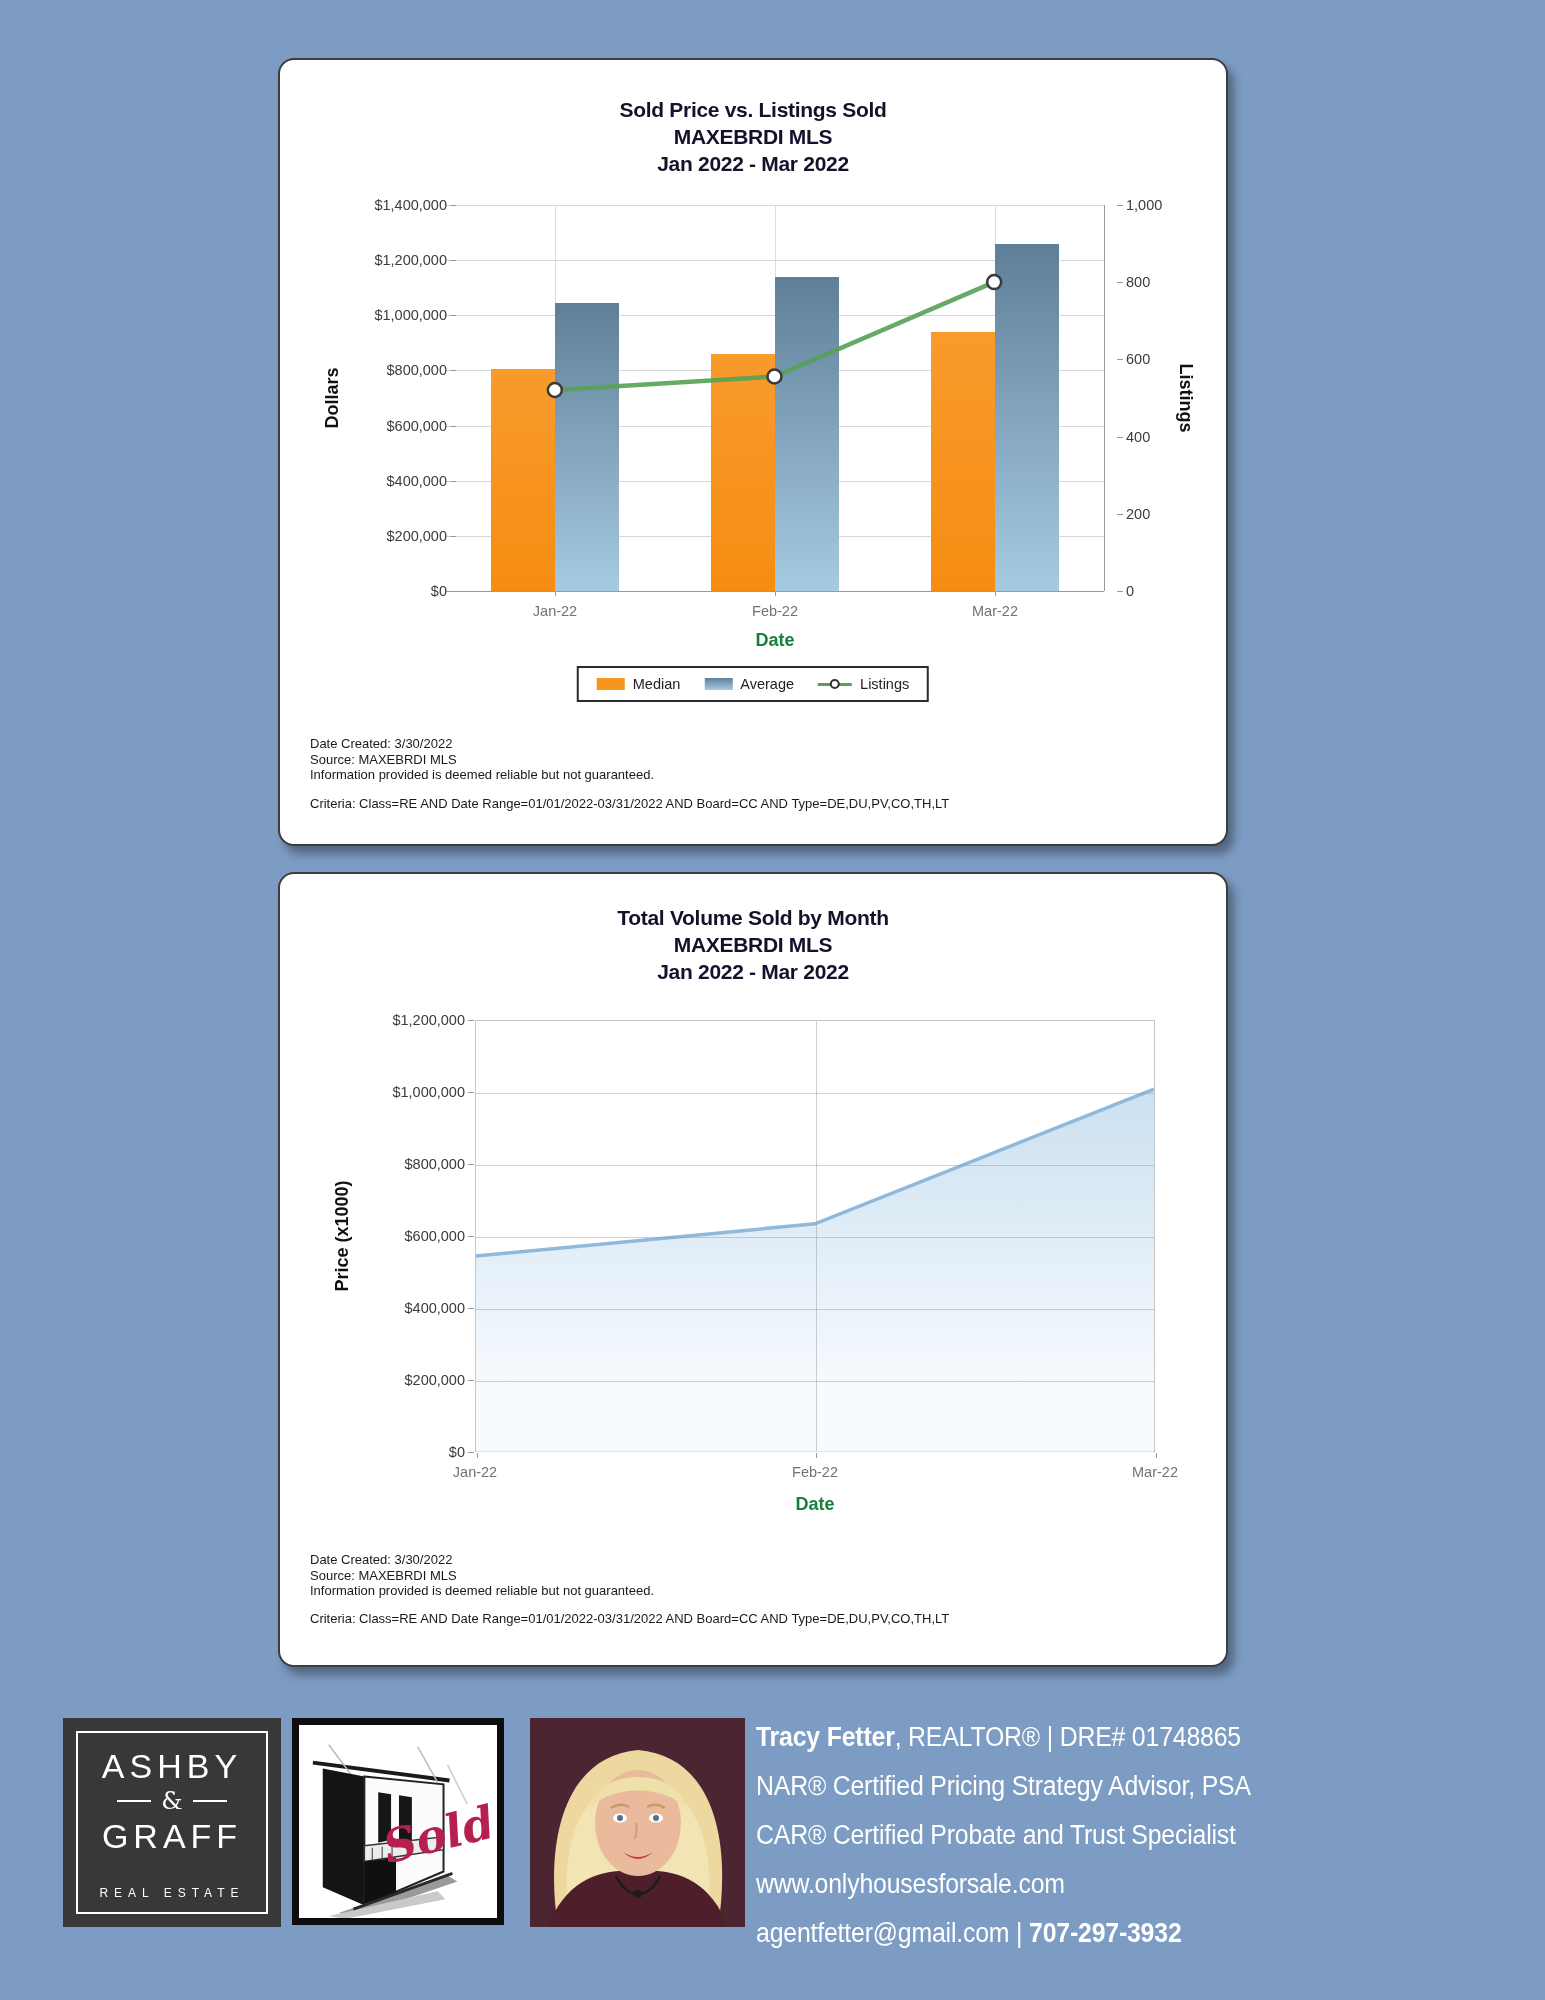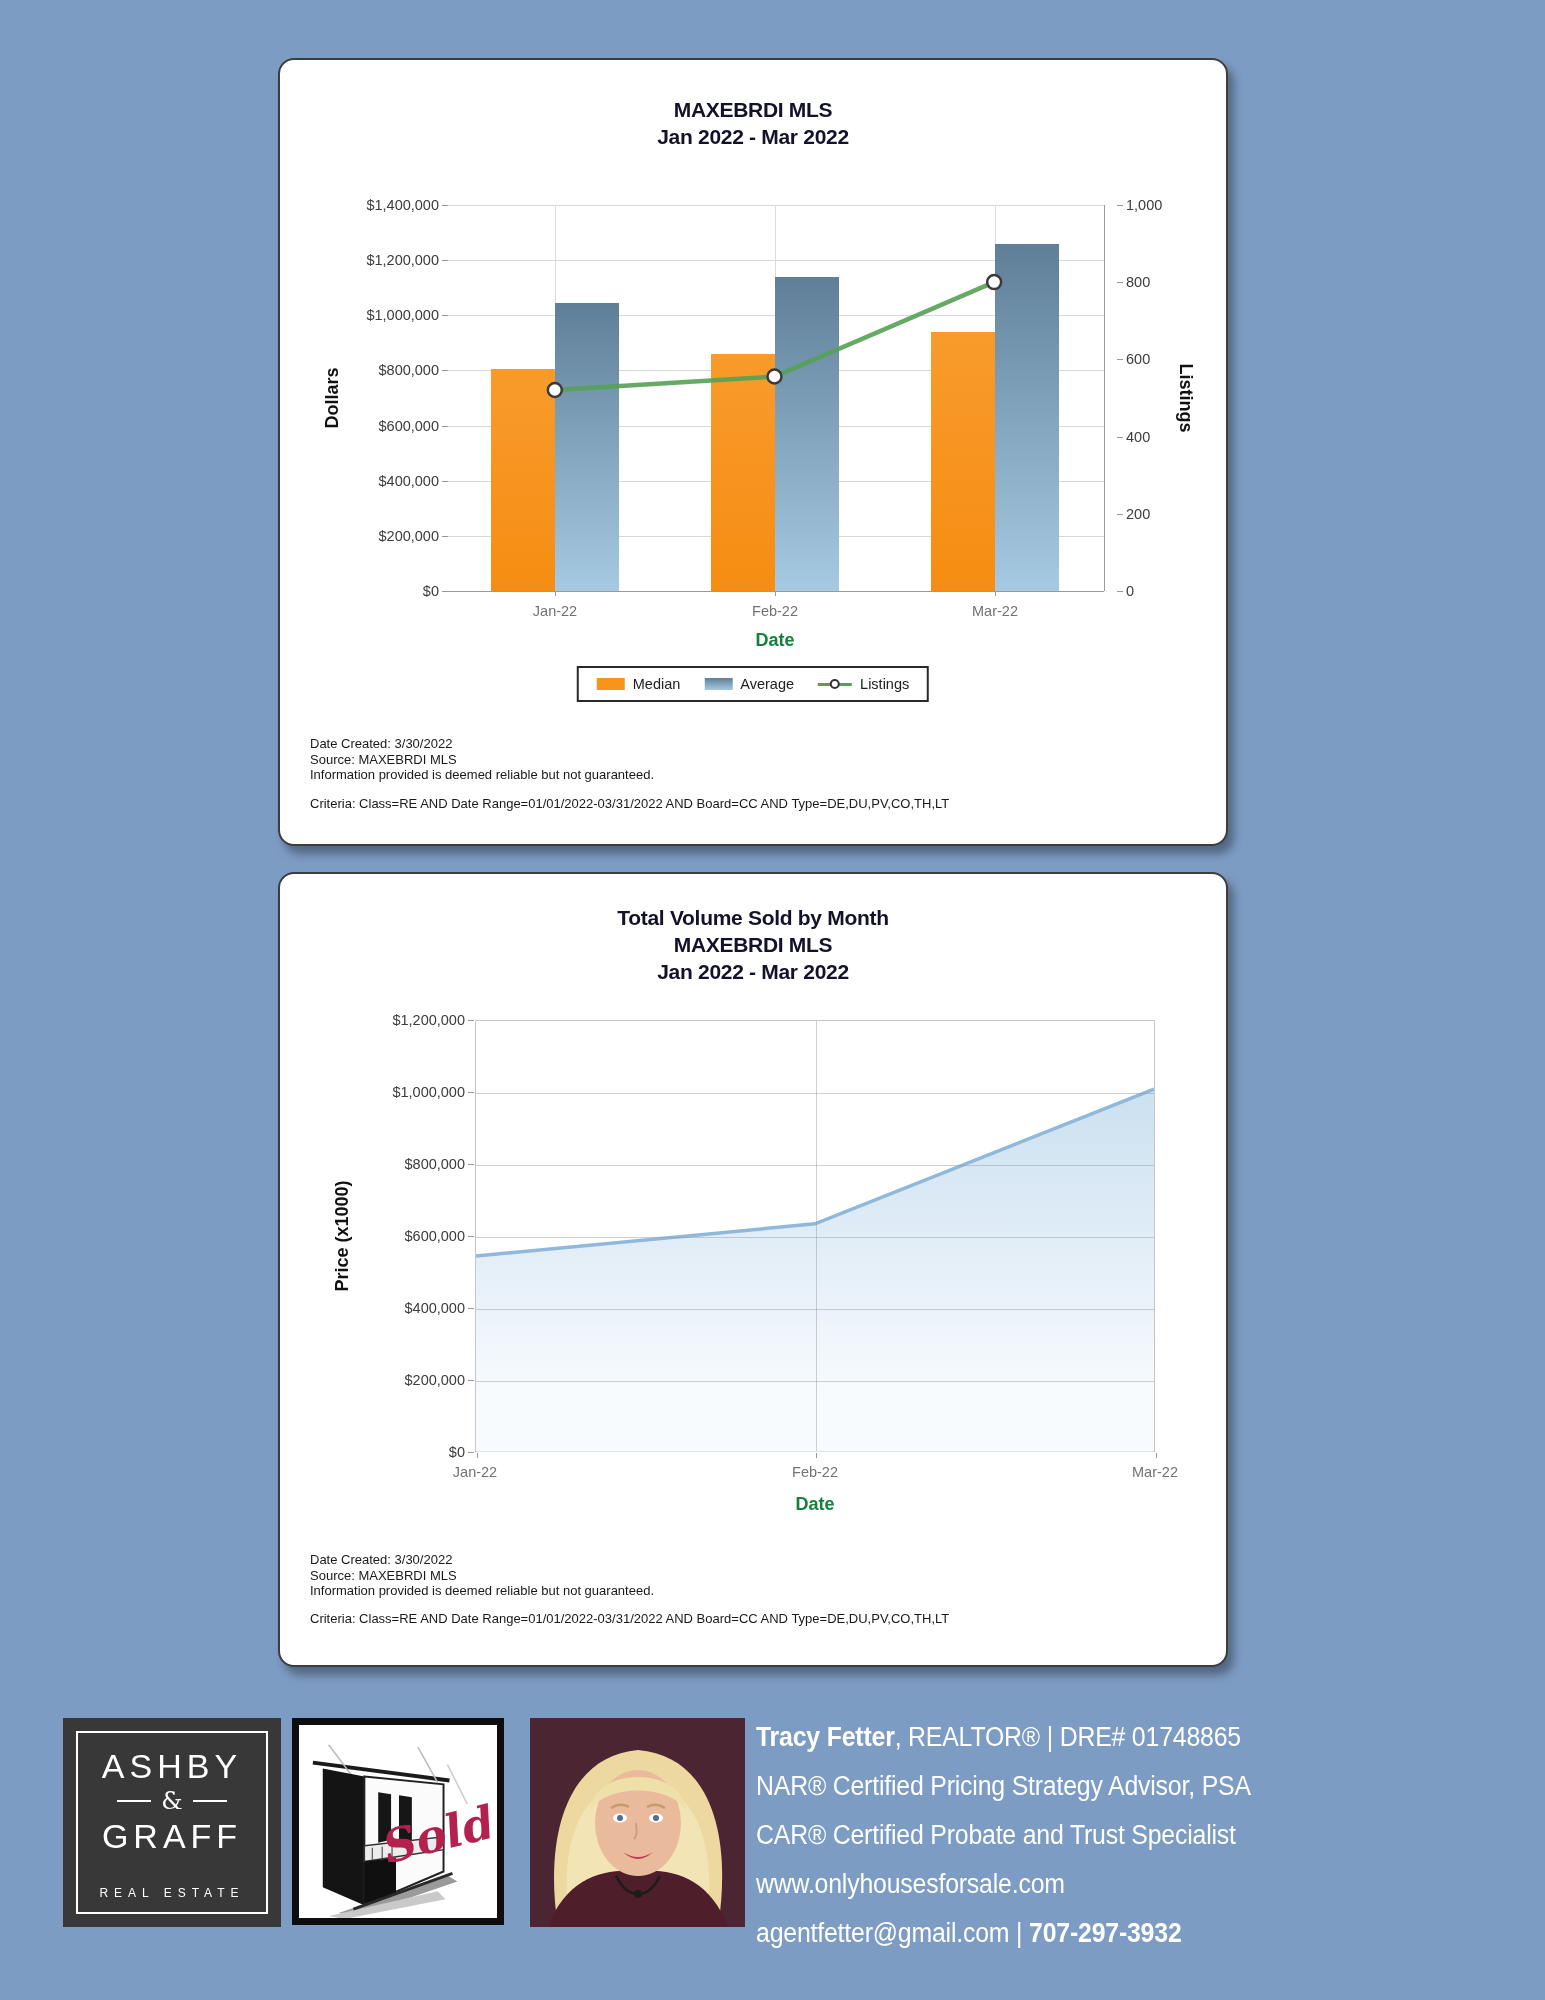--- a/index.html
+++ b/index.html
@@ -43,21 +43,21 @@
   .line-svg { position:absolute; inset:0; z-index:4; overflow:visible; }
   .area-svg { position:absolute; inset:0; z-index:2; }
 
   
   .ytick, .rtick { position:absolute; font-size:14.5px; color:#3c3c3c; transform:translateY(-50%); white-space:nowrap; }
   .ytick { right:0; }
   .ytick::after { content:""; position:absolute; right:-9px; top:50%; width:6px; height:1px; background:#999; }
   .rtick { left:10px; }
   .rtick::before { content:""; position:absolute; left:-9px; top:50%; width:6px; height:1px; background:#999; }
   .ytick-col { position:absolute; z-index:5; }
-  #c1-yticks { left:4px; top:145px; width:155px; height:386px;padding-left:44px; }
+  #c1-yticks { left:12px; top:145px; width:155px; height:386px;padding-left:44px; }
   #c1-rticks { left:836px; top:145px; width:80px; height:386px; }
   #c2-yticks { left:0; top:146px; width:185px; height:432px; }
 
   .xtick { position:absolute; font-size:14.5px; color:#737373; transform:translateX(-50%); white-space:nowrap; }
   .xtickmark { position:absolute; width:1px; height:5px; background:#999; top:-6px; }
   .xtick-row { position:absolute; height:20px; }
   #c1-xticks { left:165px; top:543px; width:660px; }
   #c2-xticks { left:195px; top:590px; width:680px; }
 
   .axis-title-v { position:absolute; font-weight:bold; font-size:18px; color:#111;
@@ -107,20 +107,21 @@
   .agent-text { position:absolute; left:756px; top:1713px; color:#fff;
     font-size:27px; line-height:49px; transform:scaleX(0.92); transform-origin:0 0;
     letter-spacing:-0.2px; }
   .agent-text b { font-weight:bold; }
 </style>
 </head>
 <body>
 
 <div class="card" id="card1">
   <div class="chart-title">
+    <div>Sold Price vs. Listings Sold</div>
     <div>MAXEBRDI MLS</div>
     <div>Jan 2022 - Mar 2022</div>
   </div>
 
   <div class="axis-title-v" style="left:52px; top:338px;">Dollars</div>
   <div class="ytick-col" id="c1-yticks">
       <div class="ytick" style="top: 0px;">$1,400,000</div>
       <div class="ytick" style="top: 55.1429px;">$1,200,000</div>
       <div class="ytick" style="top: 110.286px;">$1,000,000</div>
       <div class="ytick" style="top: 165.429px;">$800,000</div>

